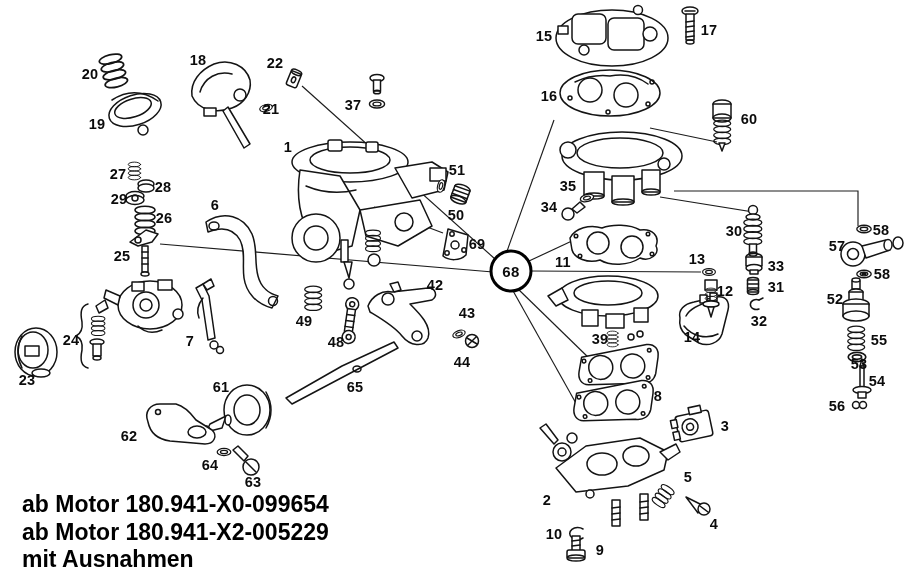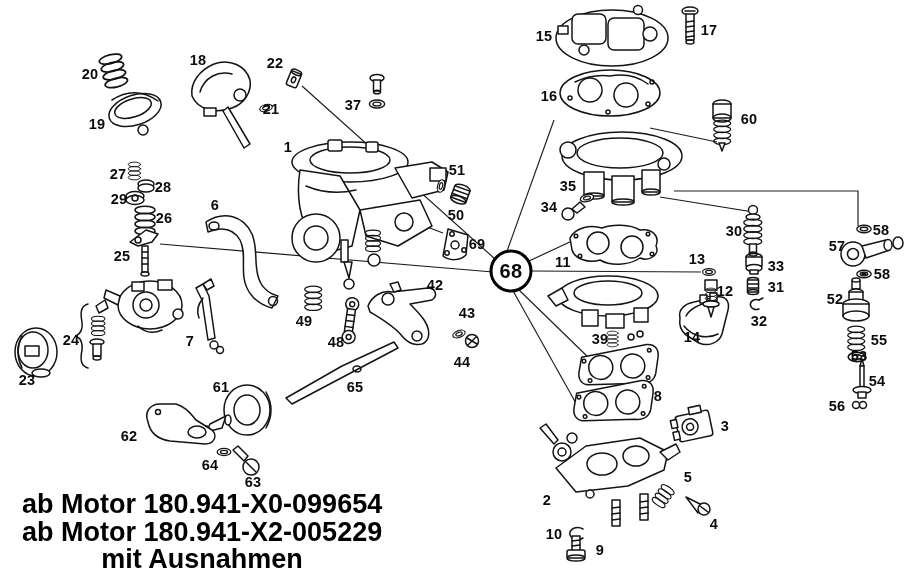--- a/index.html
+++ b/index.html
@@ -12,25 +12,25 @@
   .fl{fill:#ffffff;stroke:#141414;stroke-width:1.5;stroke-linecap:round;stroke-linejoin:round;}
   .ld{fill:none;stroke:#1c1c1c;stroke-width:1.15;}
   .part-label{
     position:absolute;transform:translate(-50%,-50%);
     font-weight:700;font-size:14.5px;color:#0b0b0b;white-space:nowrap;letter-spacing:.3px;
     z-index:3;
   }
   .part-label.circled{
     width:37px;height:37px;border:3.6px solid #000;border-radius:50%;
     background:#fff;display:flex;align-items:center;justify-content:center;
-    font-size:20px;
+    font-size:15px;
   }
   #notes{
     position:absolute;left:22px;top:491px;z-index:3;
-    font-weight:700;font-size:27px;line-height:27.5px;color:#000;text-align:center;
+    font-weight:700;font-size:23px;line-height:27.5px;color:#000;
   }
 </style>
 </head>
 <body>
 
 <div id="stage">
 
   <svg class="art" width="909" height="585" viewBox="0 0 909 585" aria-hidden="true">
     <defs>
       <g id="sym-spring">
@@ -503,21 +503,21 @@
       <span class="part-label" style="left: 353px; top: 105px;">37</span>
       <span class="part-label" style="left: 592px; top: 339px; margin-left: 8px;">39</span>
       <span class="part-label" style="left: 435px; top: 285px;">42</span>
       <span class="part-label" style="left: 467px; top: 313px;">43</span>
       <span class="part-label" style="left: 462px; top: 362px; text-align: center;">44</span>
       <span class="part-label" style="left: 336px; top: 342px;">48</span>
       <span class="part-label" style="left: 304px; top: 321px;">49</span>
       <span class="part-label" style="left: 456px; top: 215px;">50</span>
       <span class="part-label" style="left: 457px; top: 170px;">51</span>
       <span class="part-label" style="left: 835px; top: 299px;">52</span>
-      <span class="part-label" style="left: 837px; top: 356px; padding-left: 44px;">53</span>
+      <span class="part-label" style="left: 837px; top: 364px; padding-left: 44px;">53</span>
       <span class="part-label" style="left: 877px; top: 381px;">54</span>
       <span class="part-label" style="left: 879px; top: 340px;">55</span>
       <span class="part-label" style="left: 837px; top: 406px;">56</span>
       <span class="part-label" style="left: 837px; top: 246px;">57</span>
       <span class="part-label" style="left: 881px; top: 230px;">58</span>
       <span class="part-label" style="left: 882px; top: 274px;">58</span>
       <span class="part-label" style="left: 749px; top: 119px;">60</span>
       <span class="part-label" style="left: 221px; top: 387px;">61</span>
       <span class="part-label" style="left: 129px; top: 436px;">62</span>
       <span class="part-label" style="left: 253px; top: 482px;">63</span>

